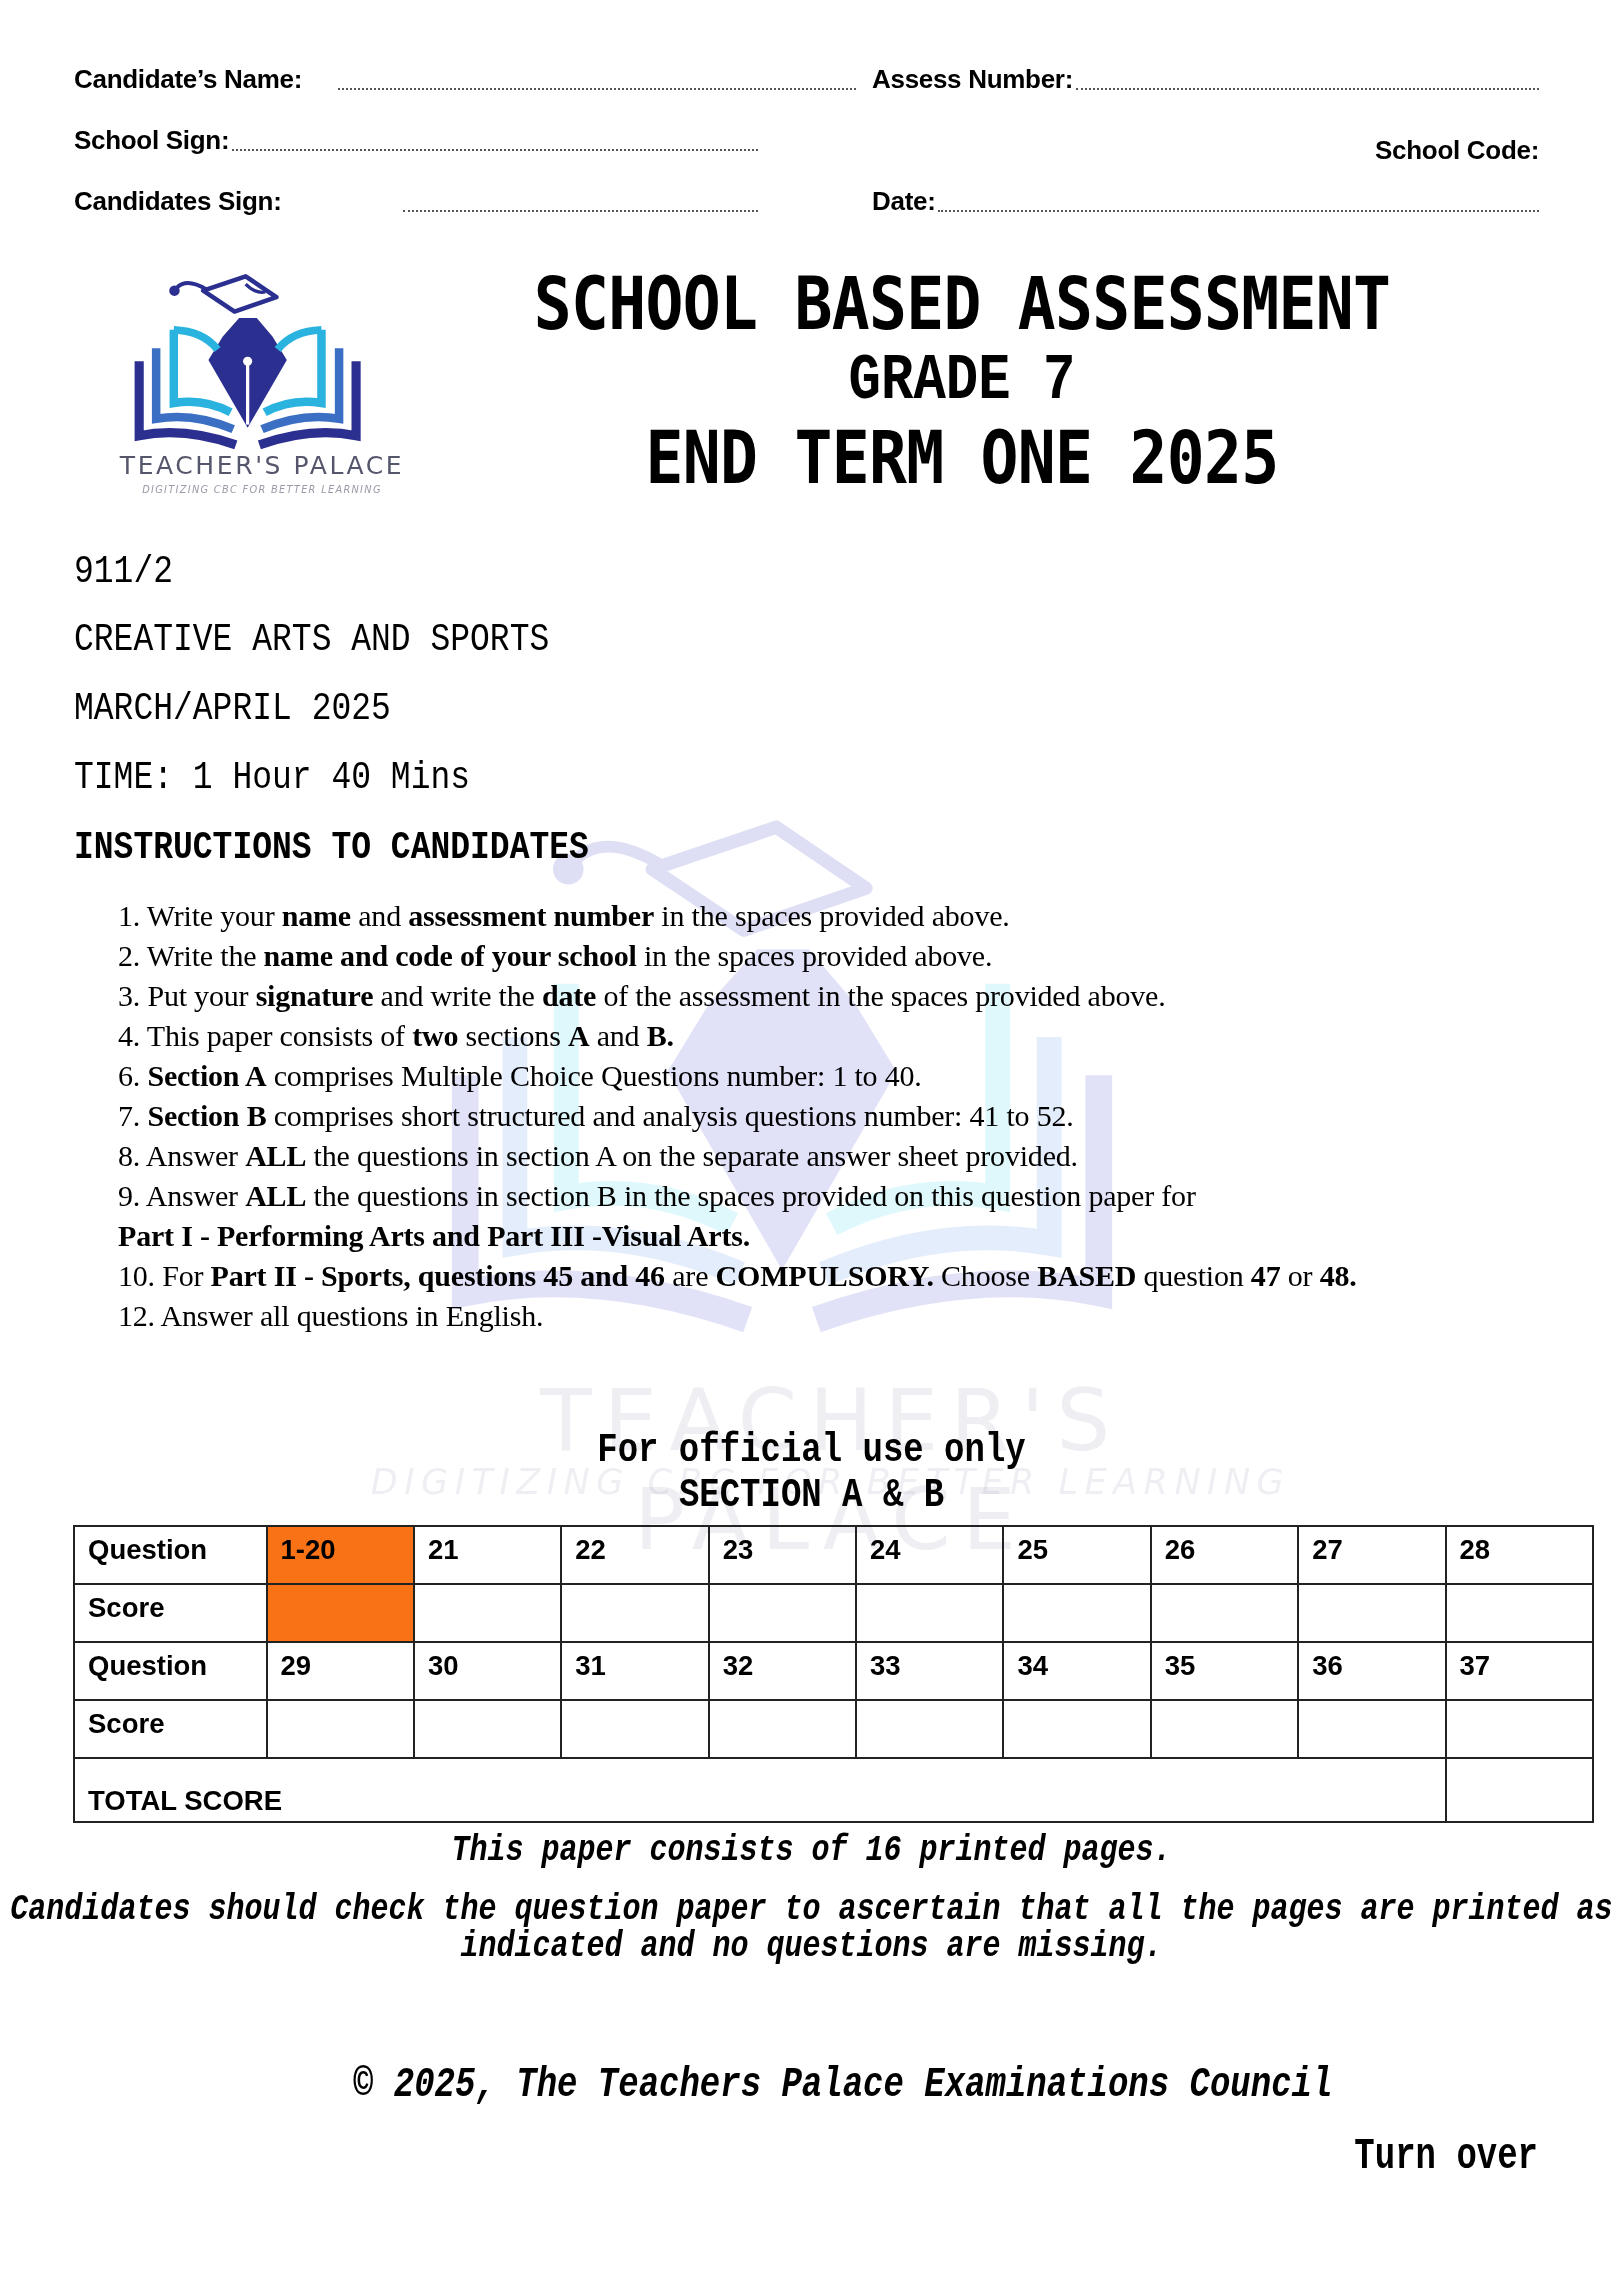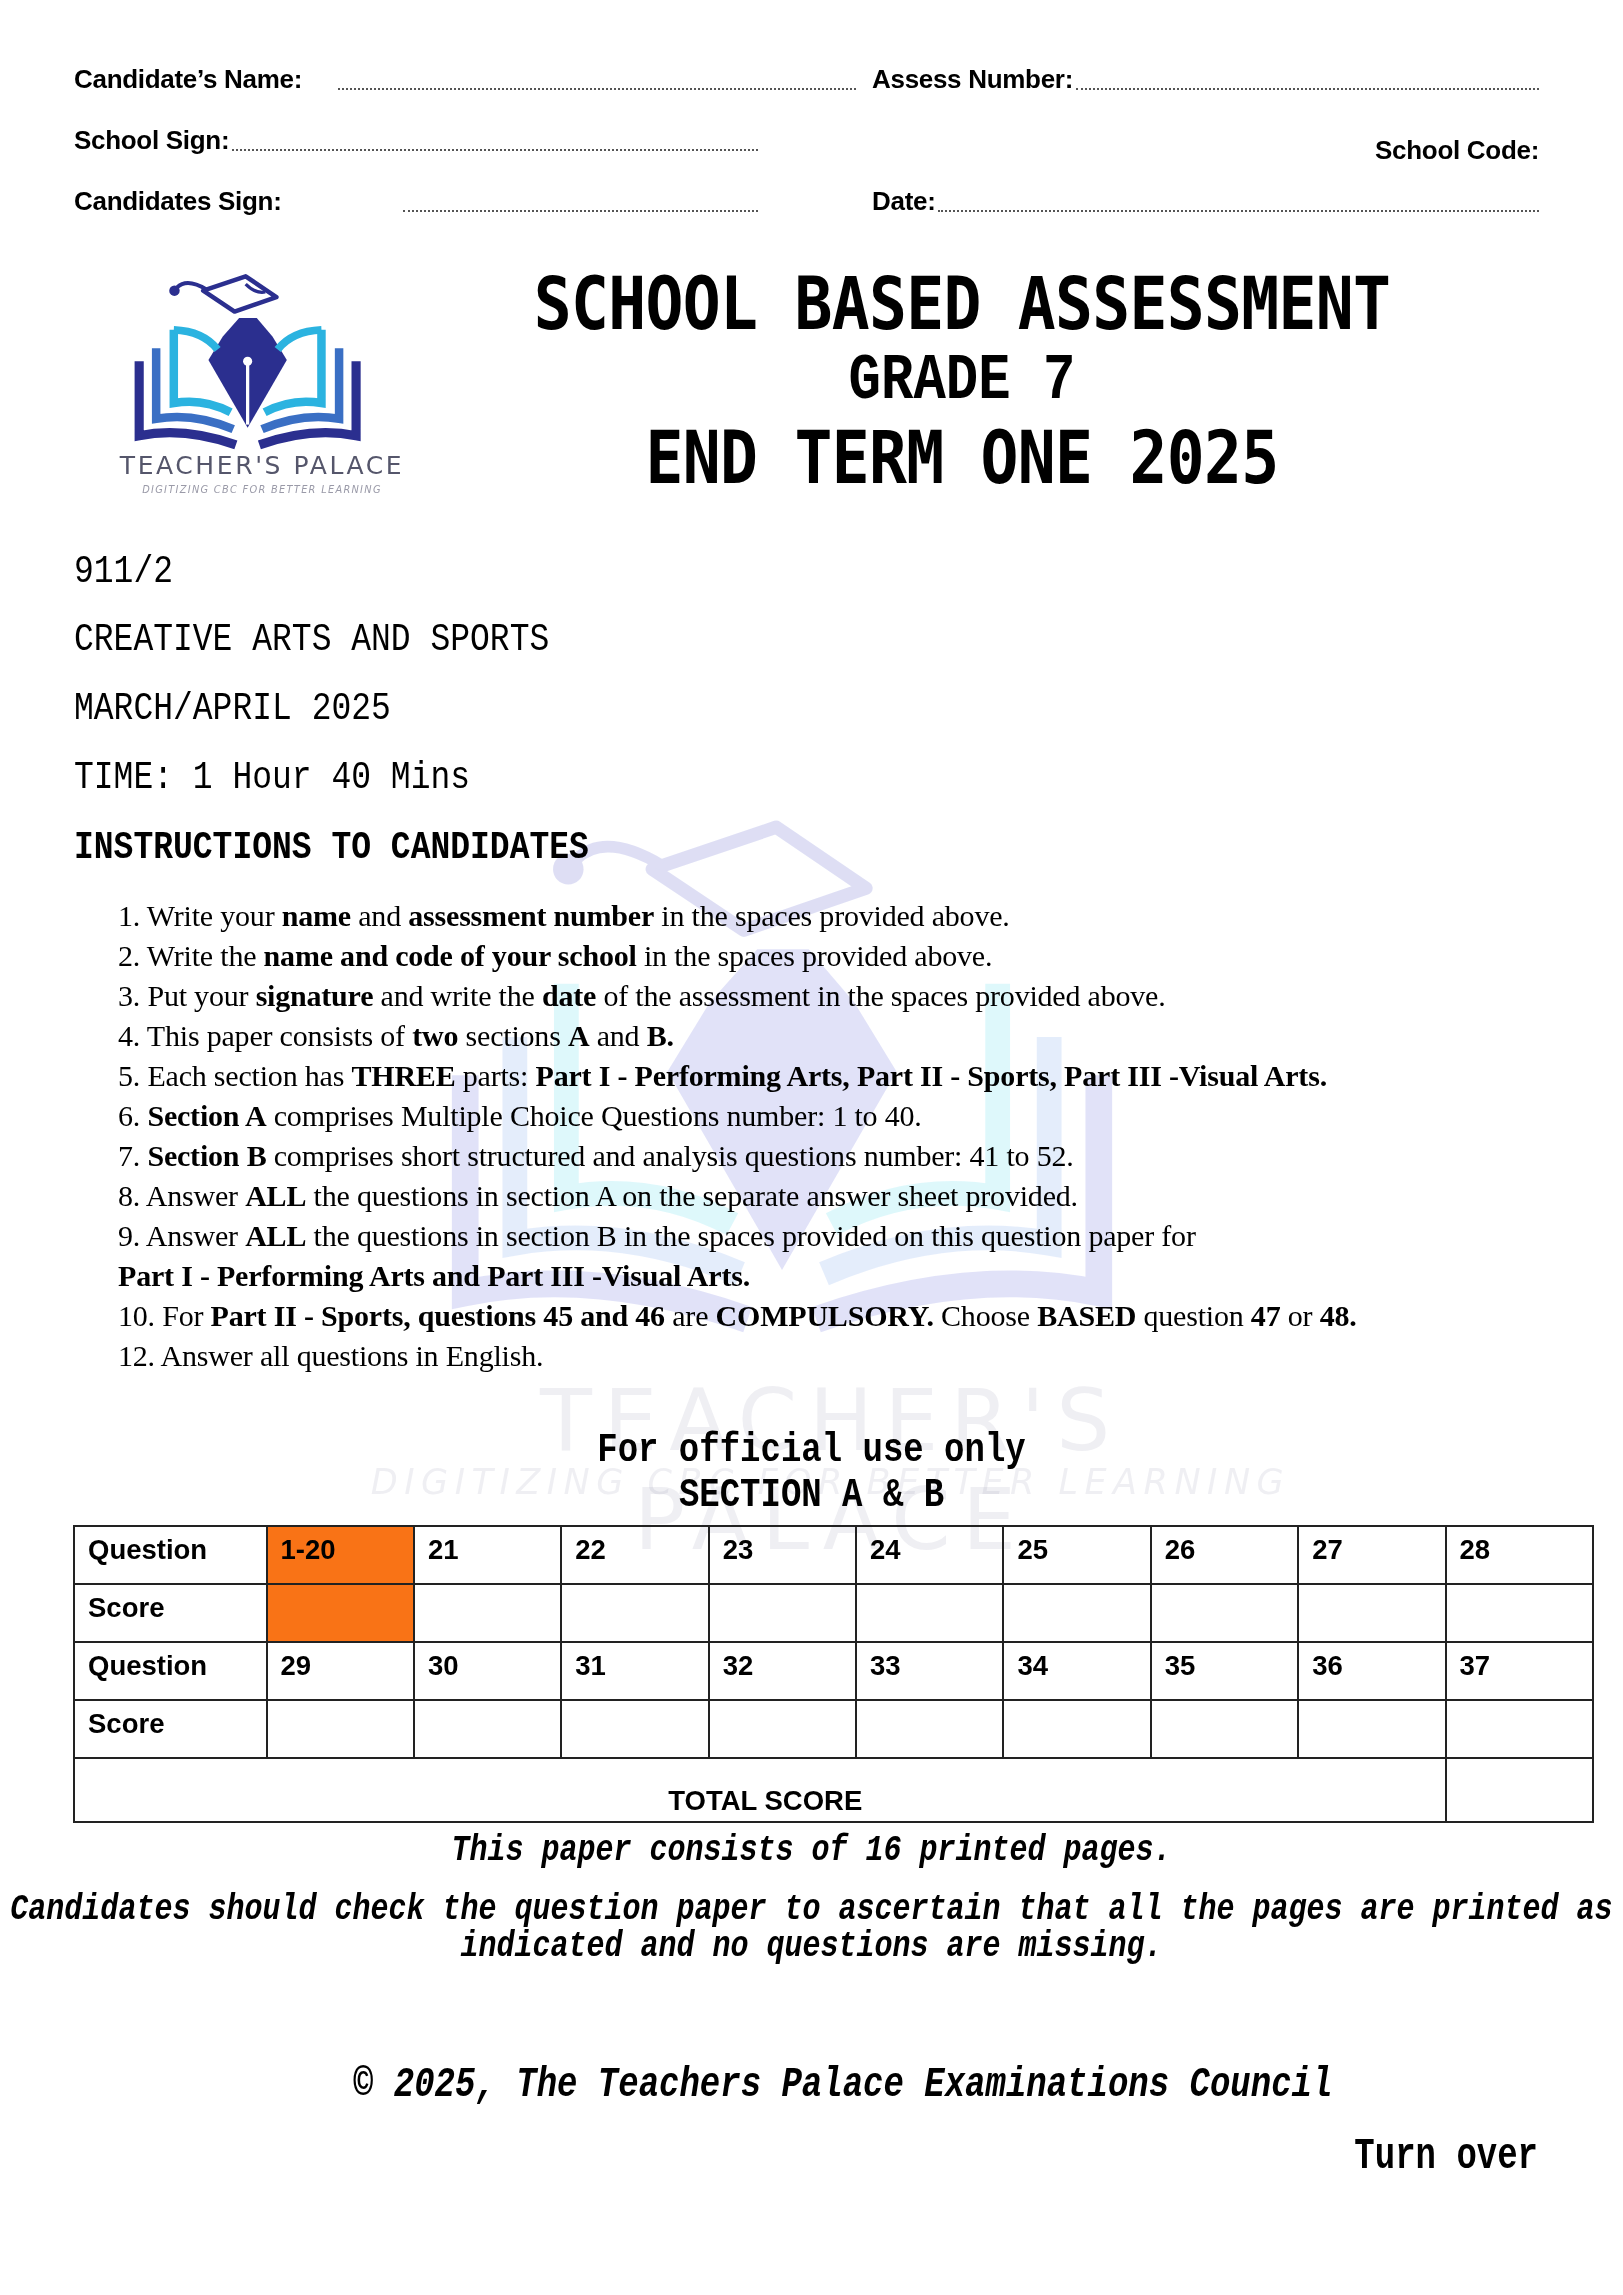--- a/index.html
+++ b/index.html
@@ -35,21 +35,21 @@
   .official { position: absolute; left: 0; width: 1623px; text-align: center; font-family: "Liberation Mono", monospace; font-weight: bold; font-size: 34px; transform-origin: top center; }
   .off1 { top: 1427px; transform: scaleY(1.2); }
   .off2 { top: 1472px; transform: scaleY(1.2); }
 
   
   table.score { position: absolute; left: 73px; top: 1525px; border-collapse: collapse; width: 1521px; font-family: "Liberation Sans", sans-serif; font-weight: bold; font-size: 27.5px; }
   table.score td { border: 2px solid #222; height: 58px; padding: 0 0 0 13px; vertical-align: top; padding-top: 6.5px; box-sizing: border-box; }
   table.score td.lbl { width: 192px; }
   table.score td.c { width: 147px; }
   table.score td.grey { background: #f97316; }
-  table.score td.total-label { text-align: center; vertical-align: bottom; padding-right: 2px; padding-bottom: 3.9px; height: 64px; }
+  table.score td.total-label { text-align: left; vertical-align: bottom; padding-right: 2px; padding-bottom: 3.9px; height: 64px; }
 
   .note { position: absolute; left: 0; width: 1623px; text-align: center; font-family: "Liberation Mono", monospace; font-weight: bold; font-style: italic; font-size: 30px; transform: scaleY(1.25); transform-origin: top center; }
   .copy { position: absolute; left: 353px; top: 2061px; font-family: "Liberation Mono", monospace; font-weight: bold; font-style: italic; font-size: 34px; transform: scaleY(1.25); transform-origin: top left; }
   .turn { position: absolute; right: 85px; top: 2132px; font-family: "Liberation Mono", monospace; font-weight: bold; font-size: 34px; transform: scaleY(1.3); transform-origin: top right; }
 </style>
 </head>
 <body>
 
 <div class="field" style="left:74px; top:64px; width:782px;gap:33px;">
   <span class="label">Candidate’s Name:</span>
@@ -125,21 +125,20 @@
 <div class="meta" style="top:618px;">CREATIVE ARTS AND SPORTS</div>
 <div class="meta" style="top:687px;">MARCH/APRIL 2025</div>
 <div class="meta" style="top:756px;">TIME: 1 Hour 40 Mins</div>
 <div class="meta bold" style="top:826px;">INSTRUCTIONS TO CANDIDATES</div>
 
 <div class="instructions" id="instr">
     <div><span>1. Write your </span><b>name</b><span> and </span><b>assessment number</b><span> in the spaces provided above.</span></div>
     <div><span>2. Write the </span><b>name and code of your school</b><span> in the spaces provided above.</span></div>
     <div><span>3. Put your </span><b>signature</b><span> and write the </span><b>date</b><span> of the assessment in the spaces provided above.</span></div>
     <div><span>4. This paper consists of </span><b>two</b><span> sections </span><b>A</b><span> and </span><b>B.</b></div>
-    <div><span>5. Each section has </span><b>THREE</b><span> parts: </span><b>Part I - Performing Arts, Part II - Sports, Part III -Visual Arts.</b></div>
     <div><span>6. </span><b>Section A</b><span> comprises Multiple Choice Questions number: 1 to 40.</span></div>
     <div><span>7. </span><b>Section B</b><span> comprises short structured and analysis questions number: 41 to 52.</span></div>
     <div><span>8. Answer </span><b>ALL</b><span> the questions in section A on the separate answer sheet provided.</span></div>
     <div><span>9. Answer </span><b>ALL</b><span> the questions in section B in the spaces provided on this question paper for</span></div>
     <div><b>Part I - Performing Arts and Part III -Visual Arts.</b></div>
     <div><span>10. For </span><b>Part II - Sports, questions 45 and 46</b><span> are </span><b>COMPULSORY.</b><span> Choose </span><b>BASED</b><span> question </span><b>47</b><span> or </span><b>48.</b></div>
     <div><span>12. Answer all questions in English.</span></div>
   </div>
 
 <div class="official off1">For official use only</div>

